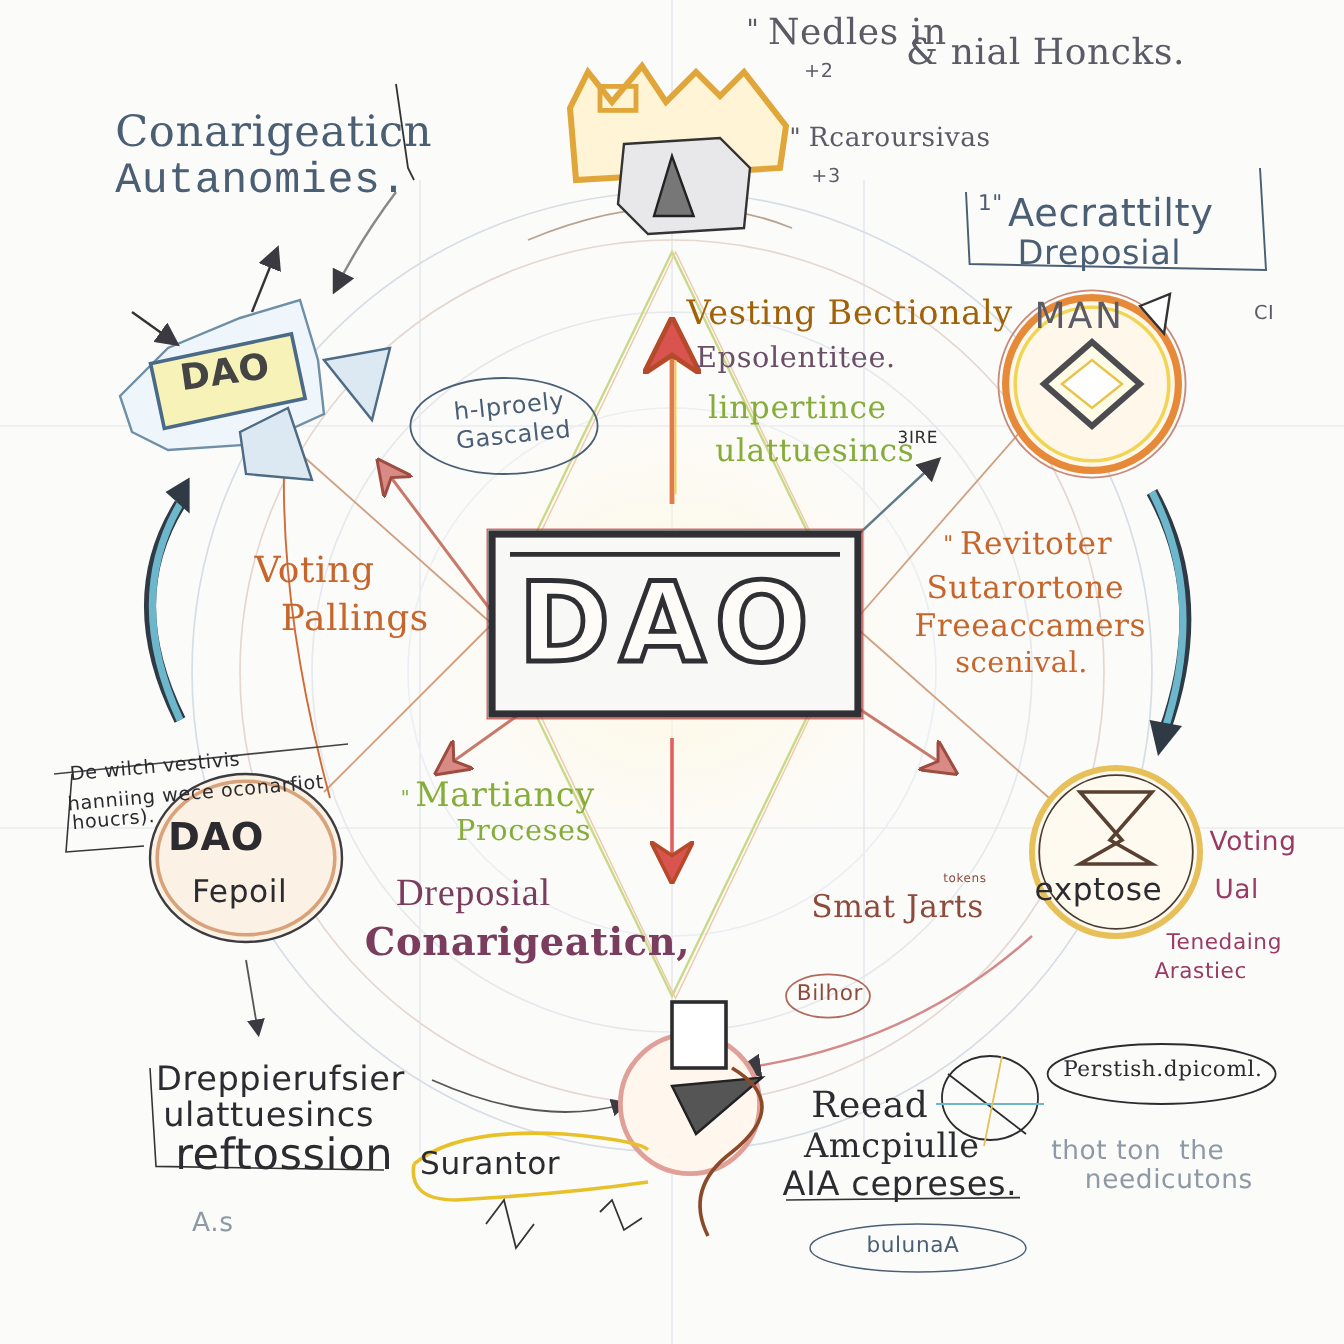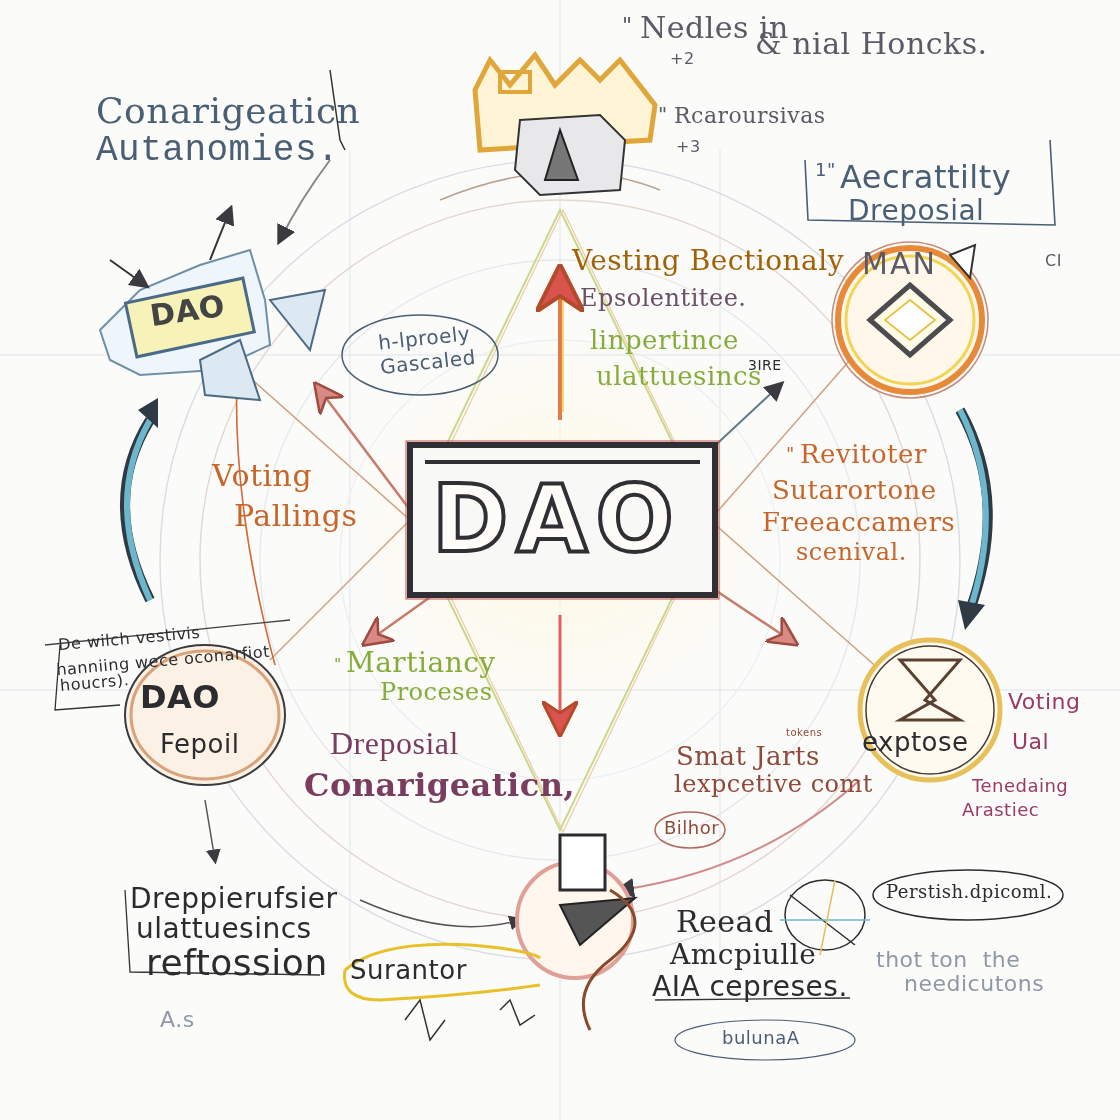--- a/index.html
+++ b/index.html
@@ -226,21 +226,20 @@
 
   <div class="lbl green" style="left:334px;top:656px;font-size:16px;">"</div>
   <div class="lbl green" style="left:346px;top:648px;font-size:28px;font-family:'DejaVu Serif',serif;">Martiancy</div>
   <div class="lbl green" style="left:380px;top:680px;font-size:24px;font-family:'DejaVu Serif',serif;">Proceses</div>
 
   <div class="lbl plum" style="left:330px;top:726px;font-size:32px;font-family:Liberation Serif, serif;">Dreposial</div>
   <div class="lbl plum" style="left:304px;top:768px;font-size:32px;font-family:'DejaVu Serif',serif;font-weight:bold;">Conarigeaticn,</div>
 
   <div class="lbl rust" style="left:786px;top:728px;font-size:10px;">tokens</div>
   <div class="lbl rust" style="left:676px;top:742px;font-size:26px;font-family:'DejaVu Serif',serif;">Smat Jarts</div>
-  <div class="lbl rust" style="left:674px;top:772px;font-size:24px;font-family:'DejaVu Serif',serif;">lexpcetive comt</div>
 
   <div class="lbl rust" style="left:664px;top:818px;font-size:18px;">Bilhor</div>
 
   <div class="lbl magenta" style="left:1008px;top:690px;font-size:22px;">Voting</div>
   <div class="lbl magenta" style="left:1012px;top:730px;font-size:22px;">Ual</div>
 
   <div class="lbl magenta" style="left:972px;top:776px;font-size:18px;">Tenedaing</div>
   <div class="lbl magenta" style="left:962px;top:800px;font-size:18px;">Arastiec</div>
 
   <div class="lbl dark" style="left:130px;top:884px;font-size:28px;">Dreppierufsier</div>

